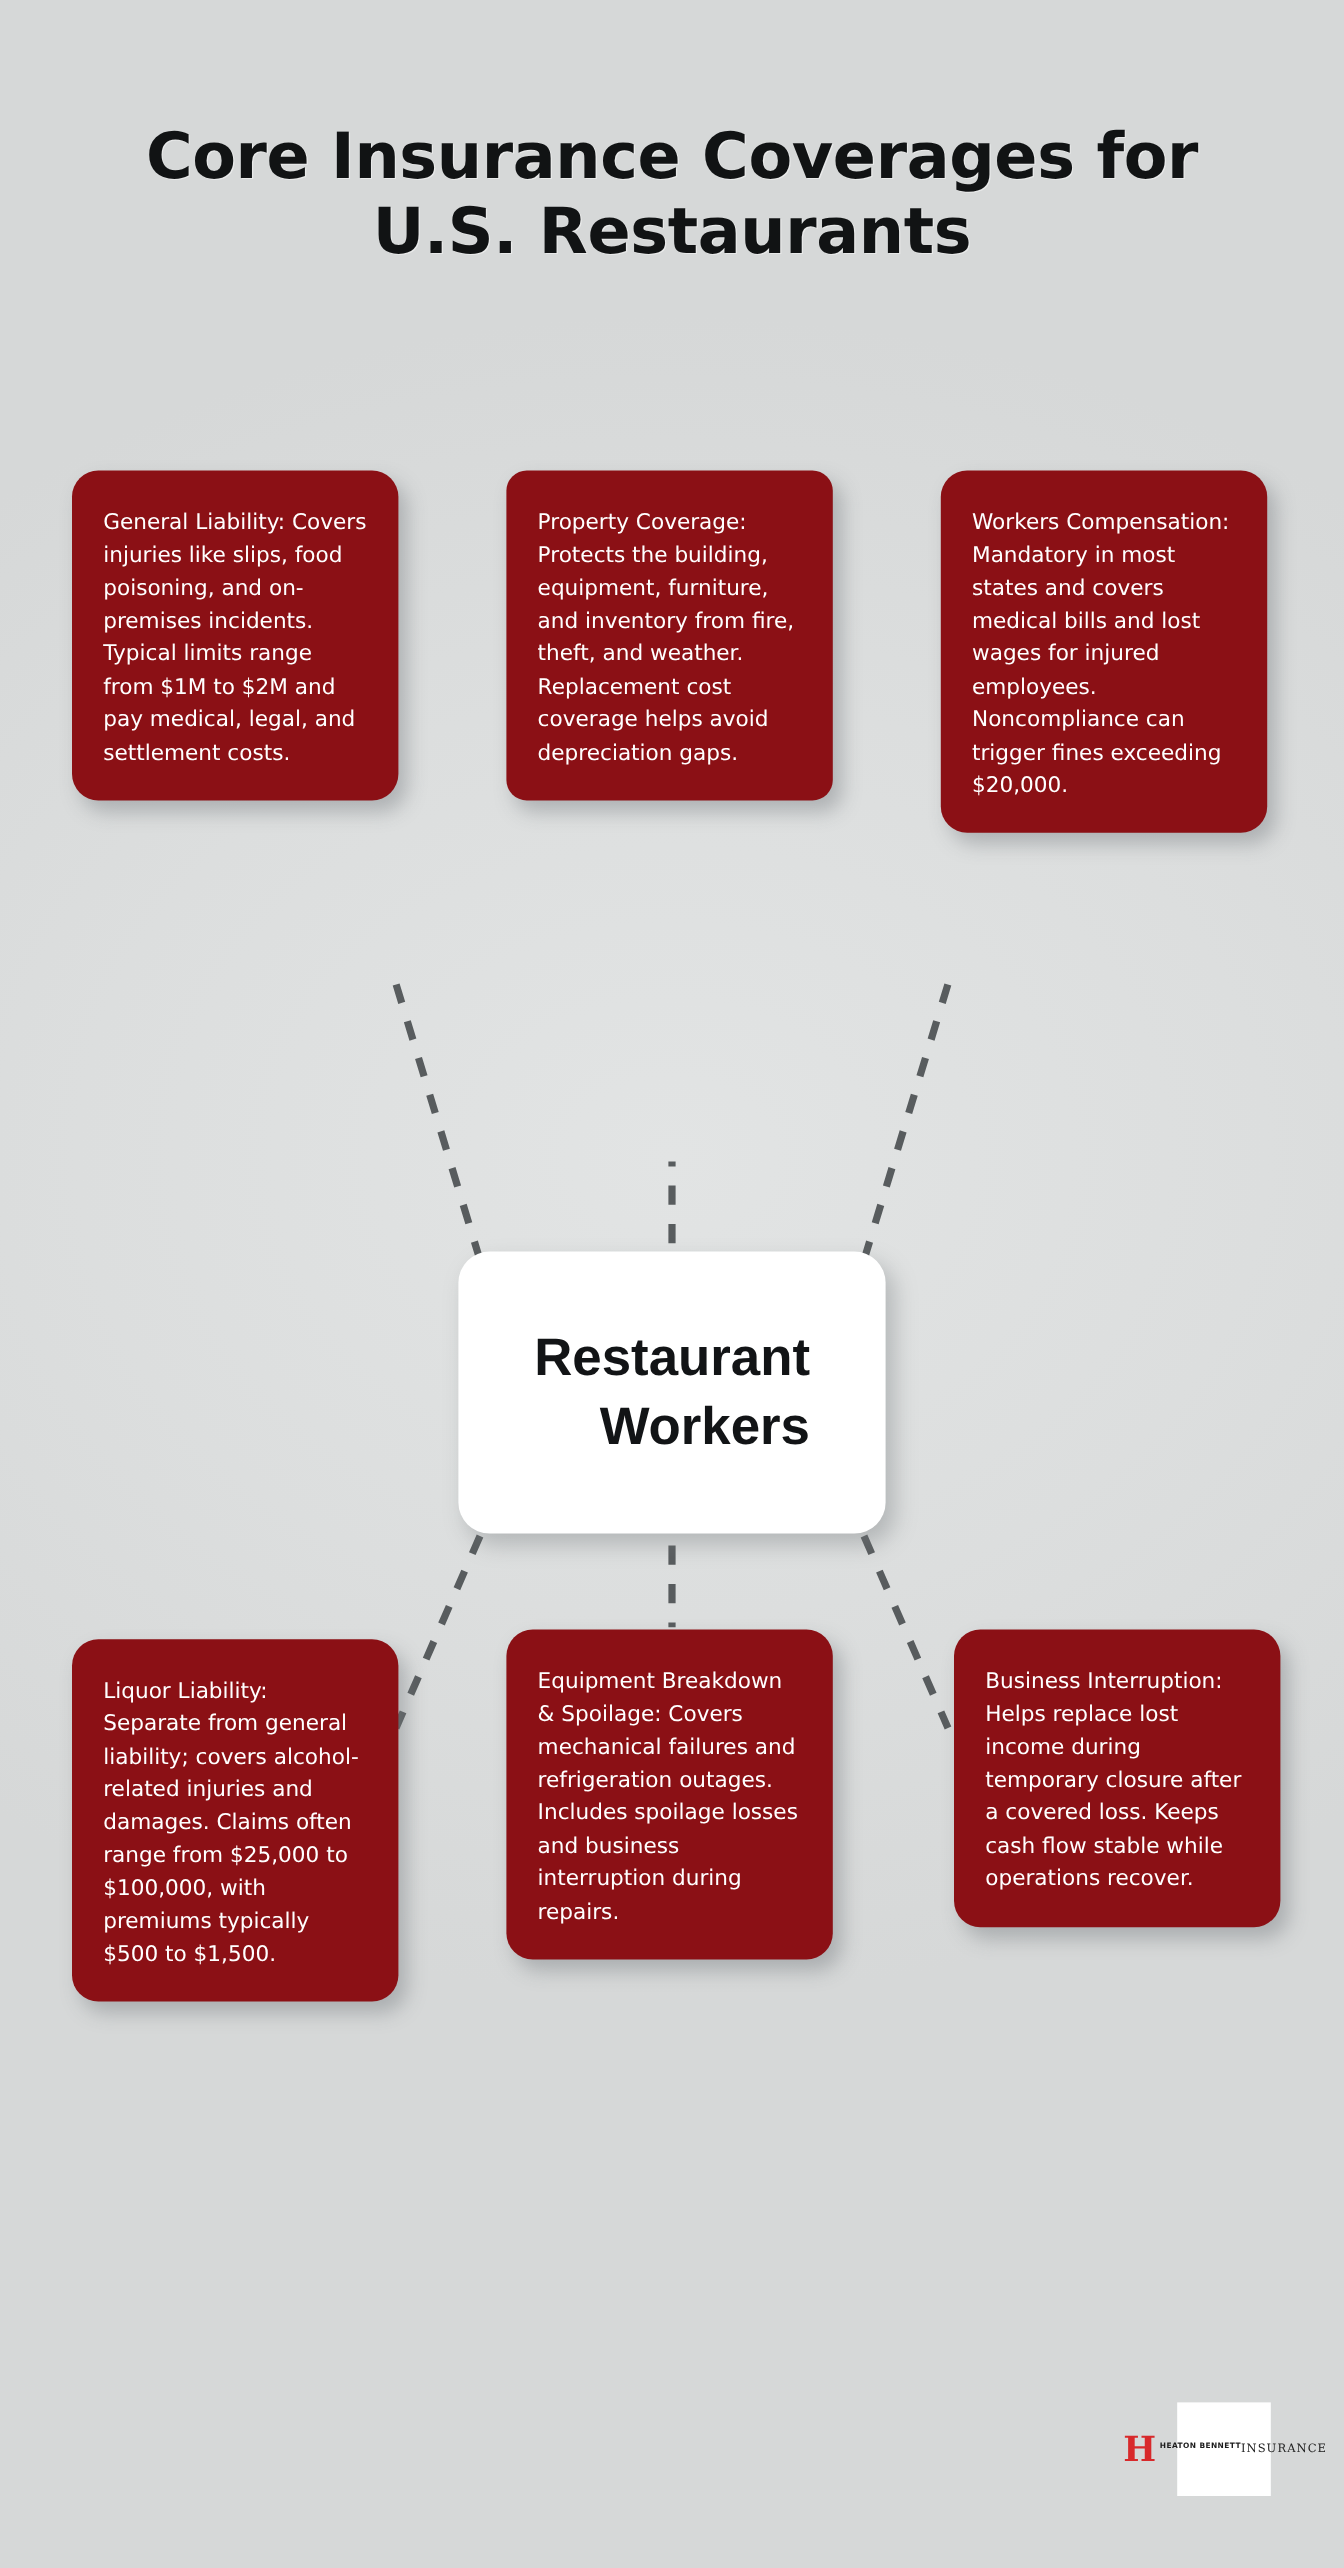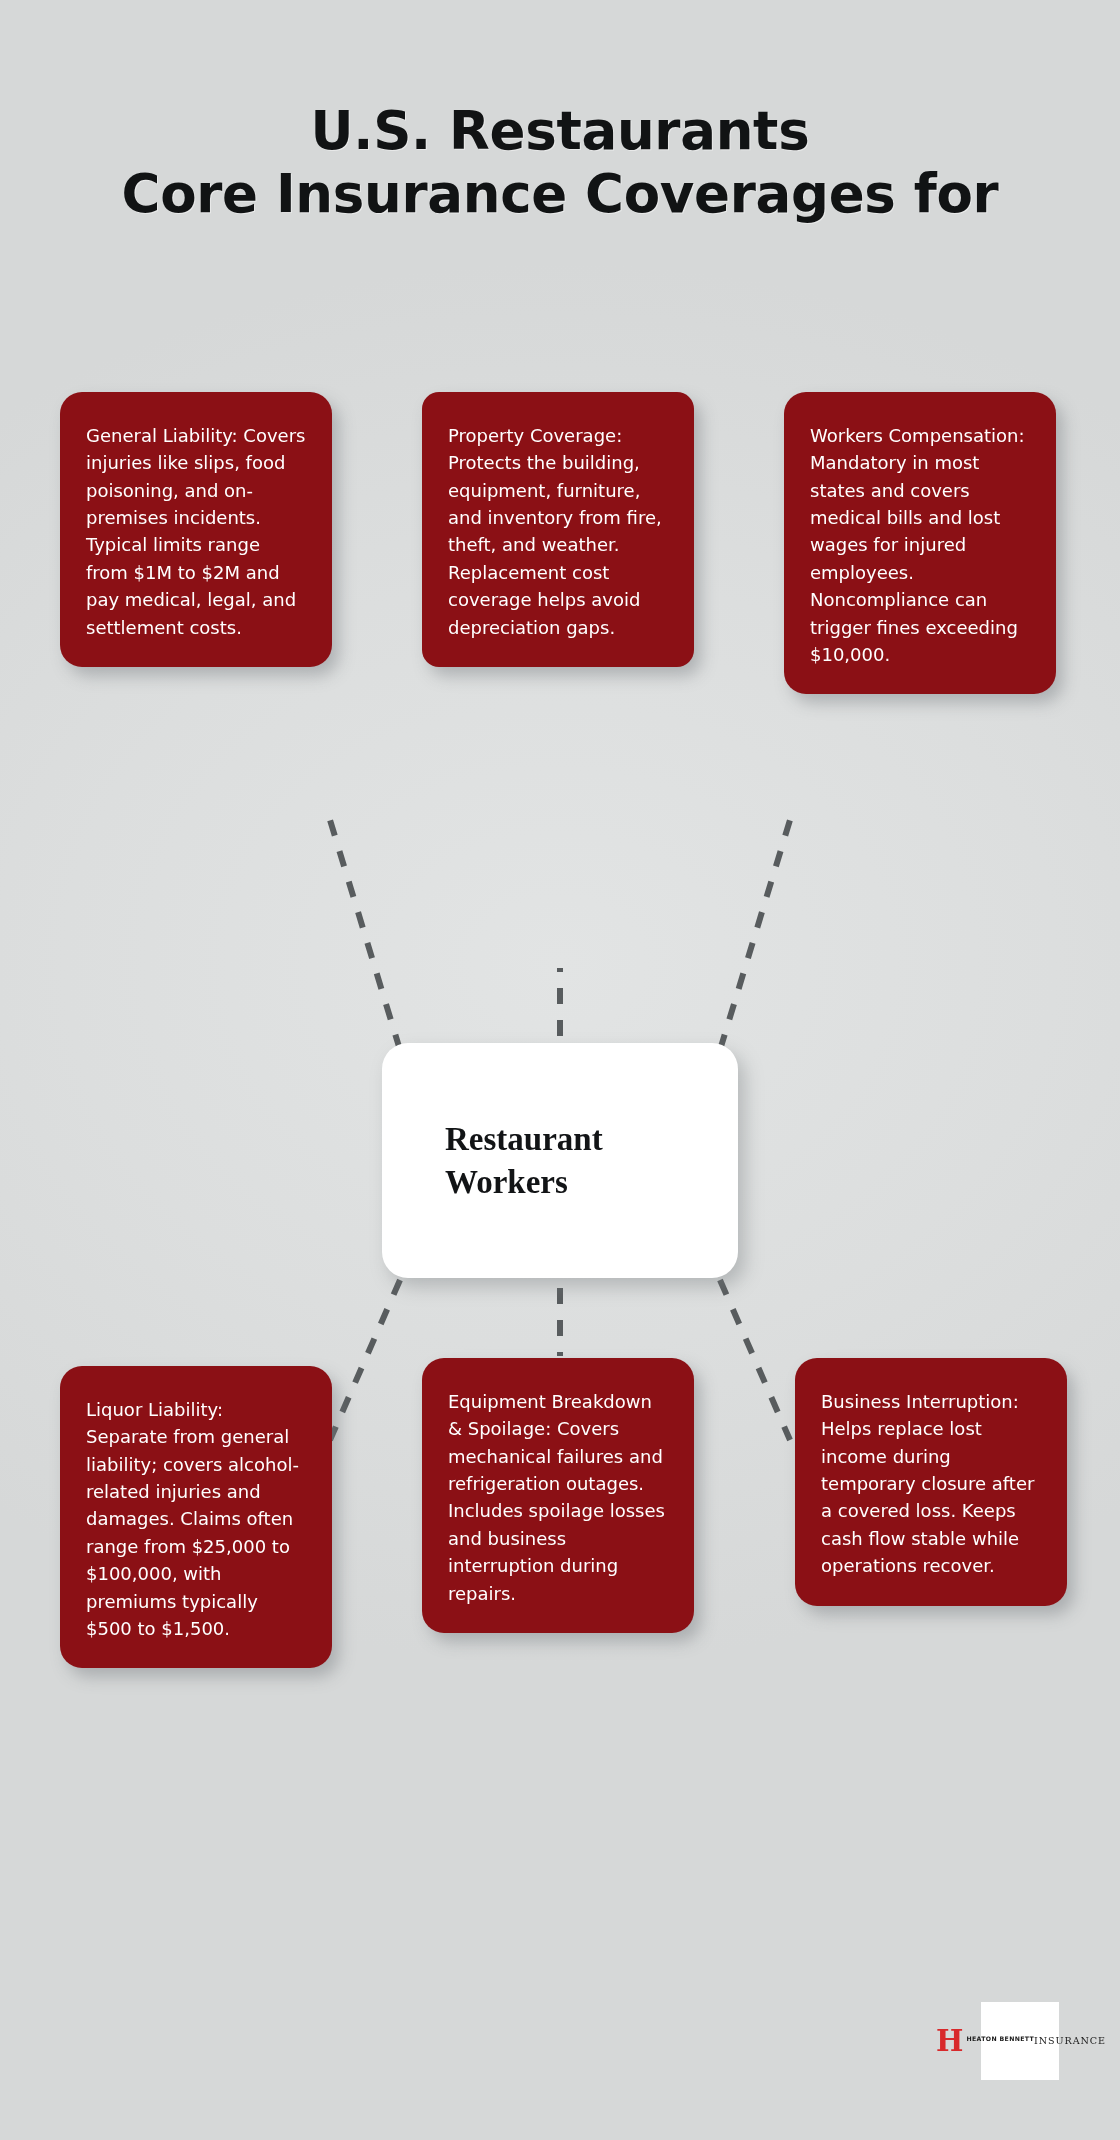--- a/index.html
+++ b/index.html
@@ -92,26 +92,26 @@
     width: 356px;
     height: 235px;
     background: #ffffff;
     border-radius: 26px;
     box-shadow: 7px 9px 18px rgba(120,125,128,0.40);
     display: flex;
     align-items: center;
     justify-content: center;
   }
   #center-node .center-label {
-    font-family: Liberation Serif, serif;
-    font-weight: bold;
-    font-size: 33px;
+    font-family: Liberation Sans, sans-serif;
+    font-weight: bold;
+    font-size: 44px;
     line-height: 1.28;
     color: #121416;
-    text-align: left;
+    text-align: right;
     width: 230px;
   }
 
   
   #logo {
     position: absolute;
     left: 981px;
     top: 2002px;
     width: 78px;
     height: 78px;
@@ -155,43 +155,43 @@
     line-height: 1.15;
     white-space: nowrap;
   }
 </style>
 </head>
 <body>
 
 <div id="infographic">
 
   <div class="title-wrap">
+    <div class="title-line">Core Insurance Coverages for</div>
     <div class="title-line">U.S. Restaurants</div>
-    <div class="title-line">Core Insurance Coverages for</div>
   </div>
 
   <svg id="connectors" viewBox="0 0 1120 2140">
     <line x1="400" y1="1050" x2="330" y2="820"></line>
     <line x1="560" y1="1036" x2="560" y2="968"></line>
     <line x1="720" y1="1050" x2="790" y2="820"></line>
     <line x1="400" y1="1280" x2="330" y2="1440"></line>
     <line x1="560" y1="1288" x2="560" y2="1356"></line>
     <line x1="720" y1="1280" x2="790" y2="1440"></line>
   </svg>
 
   <div class="card" id="card-general-liability">
     <div class="card-text">General Liability: Covers injuries like slips, food poisoning, and on-premises incidents. Typical limits range from $1M to $2M and pay medical, legal, and settlement costs.</div>
   </div>
 
   <div class="card" id="card-property-coverage">
     <div class="card-text">Property Coverage: Protects the building, equipment, furniture, and inventory from fire, theft, and weather. Replacement cost coverage helps avoid depreciation gaps.</div>
   </div>
 
   <div class="card" id="card-workers-comp">
-    <div class="card-text">Workers Compensation: Mandatory in most states and covers medical bills and lost wages for injured employees. Noncompliance can trigger fines exceeding $10,000.</div>
+    <div class="card-text">Workers Compensation: Mandatory in most states and covers medical bills and lost wages for injured employees. Noncompliance can trigger fines exceeding $20,000.</div>
   </div>
 
   <div id="center-node">
     <div class="center-label">
       <span>Restaurant</span><br>
       <span>Workers</span>
     </div>
   </div>
 
   <div class="card" id="card-liquor-liability">

